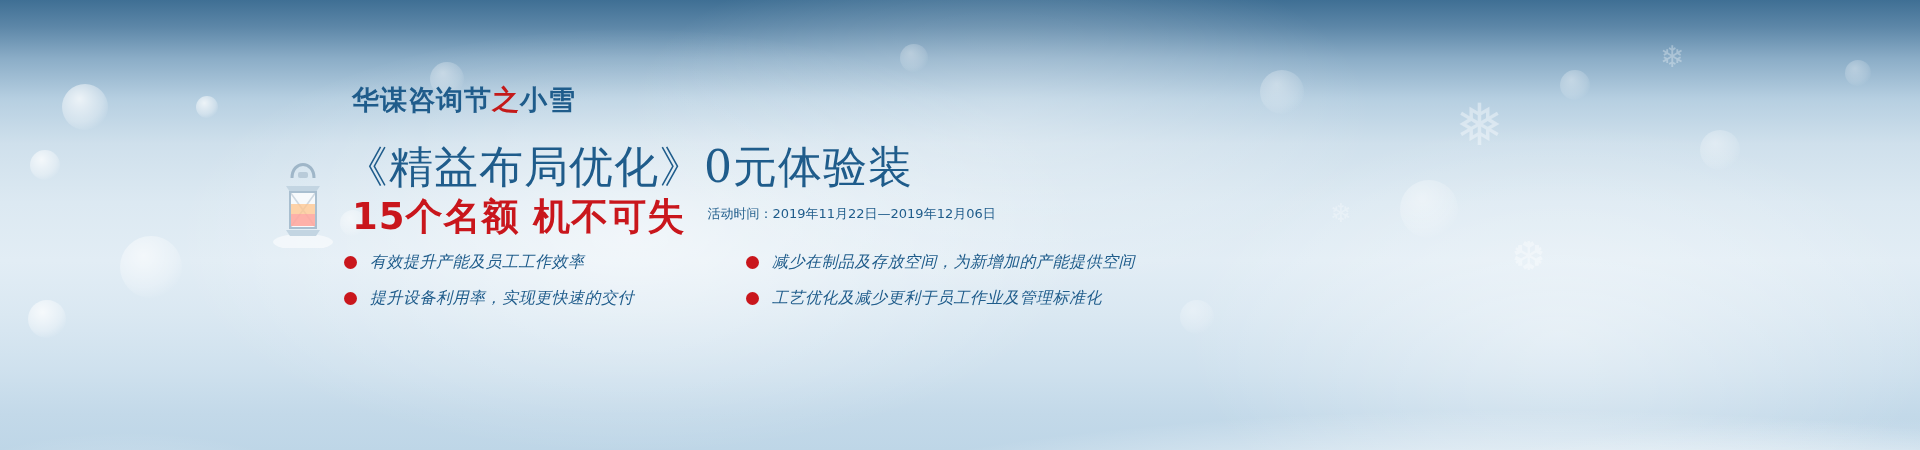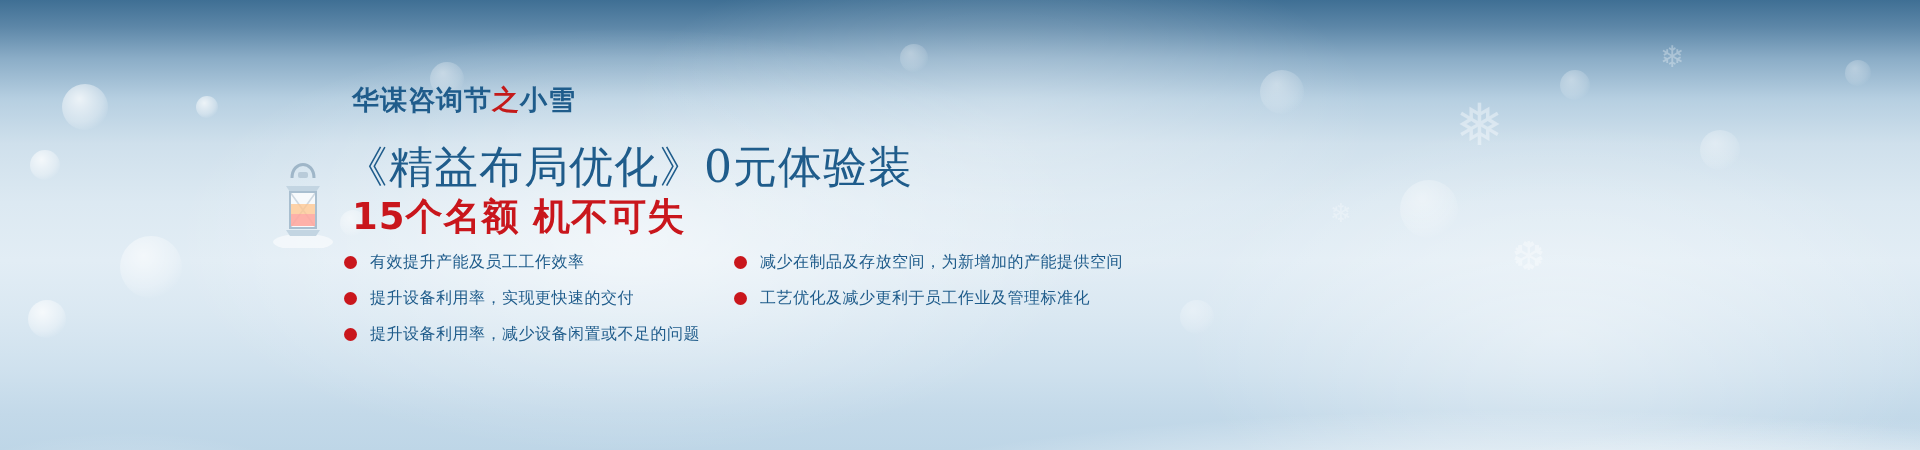--- a/index.html
+++ b/index.html
@@ -151,21 +151,22 @@
   }
 
   .bullets {
     position: absolute;
     left: 344px;
     top: 236px;
     width: 1100px;
   }
   .bullet-cols {
     display: flex;
-    gap: 0px;
+    gap: 12px;
+    font-style: italic;
   }
   .bullet-col { }
   .bullet-col.left { width: 390px; }
   .bullet-col.right { width: 520px; }
 
   .bullet {
     display: flex;
     align-items: center;
     height: 29px;
     margin-bottom: 7px;
@@ -231,37 +232,34 @@
   <div class="snow-drift"></div>
 
   <div class="content">
 
     <div class="eyebrow"><span>华谋咨询节</span><span class="accent">之</span><span>小雪</span></div>
 
     <div class="headline">《精益布局优化》0元体验装</div>
 
     <div class="subline-row">
       <div class="subline">15个名额  机不可失</div>
+      <div class="date-note">活动时间：2019年11月22日—2019年12月06日</div>
     </div>
 
     <div class="bullets">
       <div class="bullet-cols">
         <div class="bullet-col left">
           <div class="bullet">
             <span class="bullet-dot"></span>
             <span class="bullet-text">有效提升产能及员工工作效率</span>
           </div>
           <div class="bullet">
             <span class="bullet-dot"></span>
             <span class="bullet-text">提升设备利用率，实现更快速的交付</span>
           </div>
-          <div class="bullet">
-            <span class="bullet-dot"></span>
-            <span class="bullet-text">提升设备利用率，减少设备闲置或不足的问题</span>
-          </div>
         </div>
         <div class="bullet-col right">
           <div class="bullet">
             <span class="bullet-dot"></span>
             <span class="bullet-text">减少在制品及存放空间，为新增加的产能提供空间</span>
           </div>
           <div class="bullet">
             <span class="bullet-dot"></span>
             <span class="bullet-text">工艺优化及减少更利于员工作业及管理标准化</span>
           </div>

